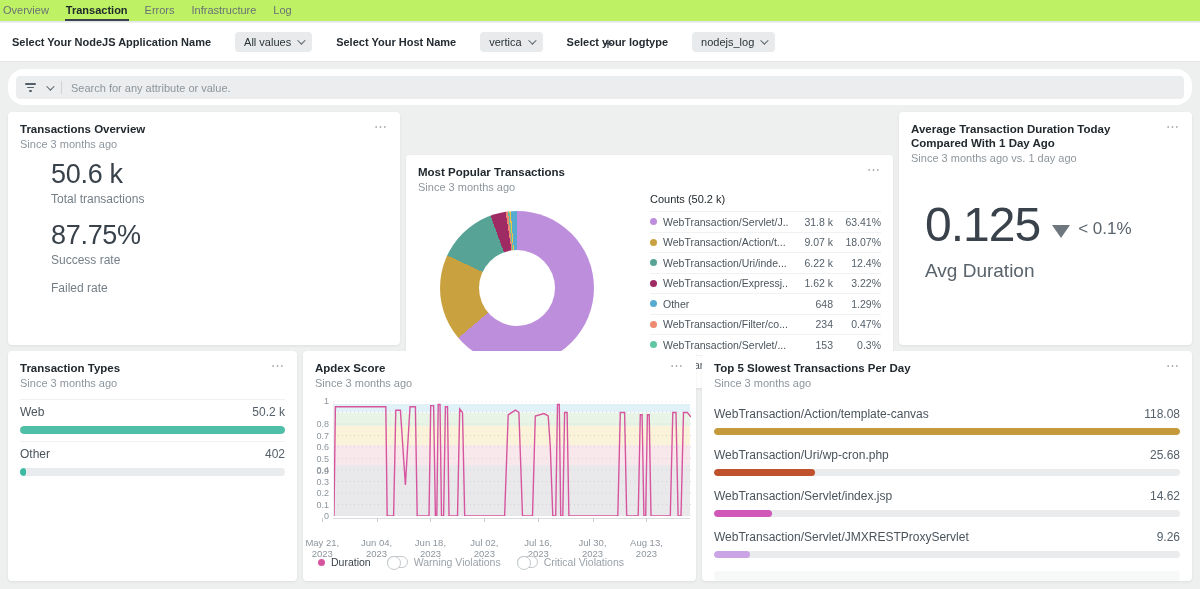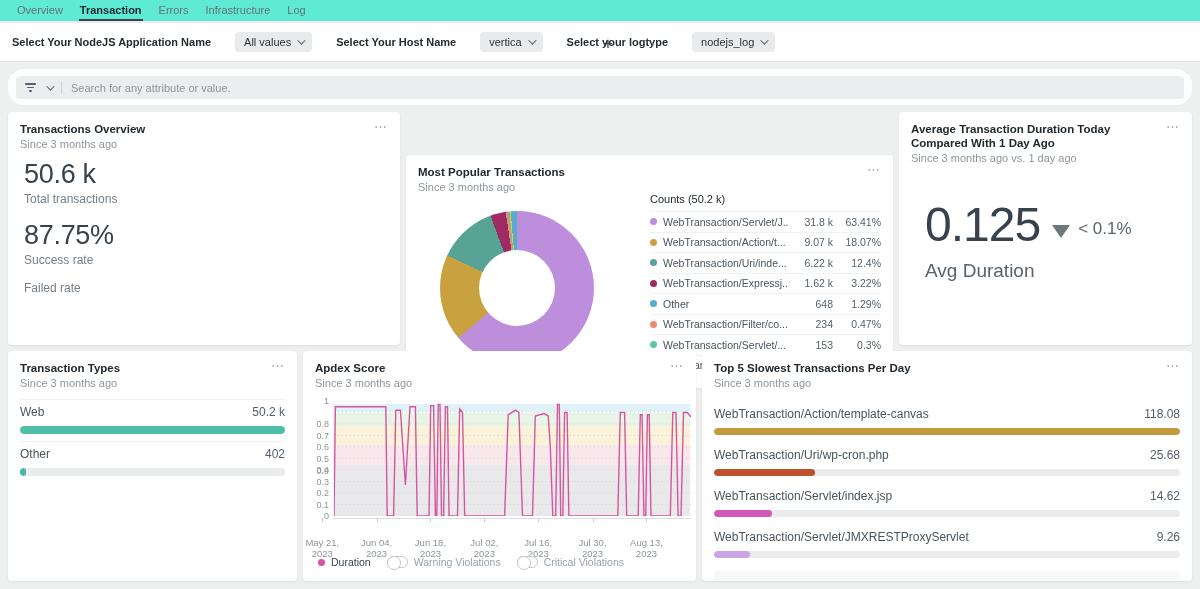--- a/index.html
+++ b/index.html
@@ -5,21 +5,21 @@
   * { box-sizing: border-box; margin: 0; padding: 0; }
   html,body { width:1200px; height:589px; }
   body {
     background:#eef0f0;
     font-family:"Liberation Sans", sans-serif;
     color:#293338;
     position:relative;
     overflow:hidden;
   }
   
-  .navbar{position:absolute;top:0;left:0;right:0;height:22px;background:#5eead4;border-bottom:1px solid #e4e6e7;display:flex;align-items:stretch;padding-left:16px;gap:15px;z-index:5;}
+  .navbar{position:absolute;top:0;left:0;right:0;height:22px;background:#bef264;border-bottom:1px solid #e4e6e7;display:flex;align-items:stretch;padding-left:2px;gap:15px;z-index:5;}
   .tab{font-size:11px;color:#697077;display:flex;align-items:center;padding:0 1px;cursor:pointer;border-bottom:2px solid transparent;}
   .tab.active{color:#1d262b;font-weight:700;border-bottom-color:#3a434c;}
   
   .filterbar{position:absolute;top:23px;left:0;right:0;height:39px;background:#fff;border-bottom:1px solid #e4e6e7;display:flex;align-items:center;padding-left:12px;gap:24px;}
   .filter-label{font-size:11px;font-weight:700;color:#242b31;}
   .chip{background:#e8eaeb;border-radius:4px;padding:4px 9px;font-size:11px;display:flex;align-items:center;gap:6px;cursor:pointer;color:#293338;}
   .chev{width:6px;height:6px;border-right:1.4px solid #55606a;border-bottom:1.4px solid #55606a;transform:rotate(45deg) translateY(-2px);display:inline-block;}
   .plus-btn{font-size:17px;color:#3a434c;margin-left:12px;cursor:pointer;line-height:17px;font-weight:400;}
   
   .search-panel{position:absolute;top:69px;left:8px;right:8px;height:36px;background:#fff;border-radius:16px;}
@@ -37,21 +37,21 @@
   .card-sub{font-size:11px;color:#8e969d;padding:2px 0 0 12px;}
   .menu-dots{position:absolute;top:8px;right:12px;color:#8e969d;font-size:13px;letter-spacing:1px;cursor:pointer;line-height:13px;}
   #card-overview{left:8px;top:112px;width:392px;height:233px;}
   #card-popular{left:406px;top:112px;width:487px;height:233px;margin-top:43px;}
   #card-avg{left:899px;top:112px;width:293px;height:233px;}
   #card-types{left:8px;top:351px;width:289px;height:230px;}
   #card-apdex{left:303px;top:351px;width:393px;height:230px;}
   #card-top5{left:702px;top:351px;width:490px;height:230px;}
   
   .metrics{position:absolute;left:16px;top:47px;}
-  .metric{margin-bottom:13px;}
+  .metric{margin-bottom:13px;margin-left:27px;}
   .metric-value{font-size:27px;color:#39424b;line-height:31px;letter-spacing:-.3px;}
   .metric-label{font-size:12px;color:#747e87;line-height:15px;margin-top:2px;}
   
   .donut{position:absolute;left:34px;top:56px;width:154px;height:154px;border-radius:50%;cursor:pointer;}
   .donut-hole{position:absolute;left:39px;top:39px;width:76px;height:76px;border-radius:50%;background:#fff;}
   .legend{position:absolute;left:244px;top:38px;width:231px;}
   .legend-header{font-size:11px;color:#22292e;padding-bottom:6px;}
   .legend-row{display:flex;align-items:center;height:20.5px;border-top:1px solid #f0f1f2;font-size:10.5px;cursor:pointer;}
   .dot{width:7px;height:7px;border-radius:50%;margin-right:6px;flex:none;}
   .legend-name{color:#4a545c;flex:1;white-space:nowrap;overflow:hidden;}

